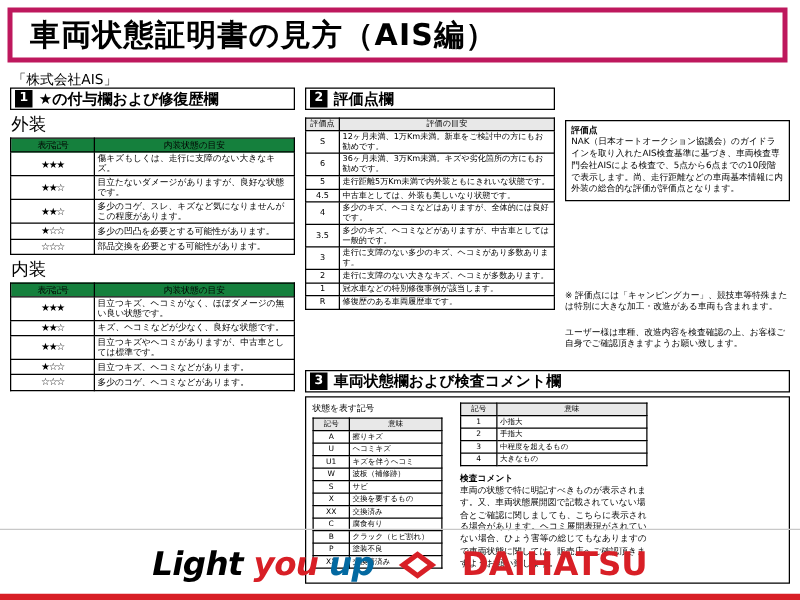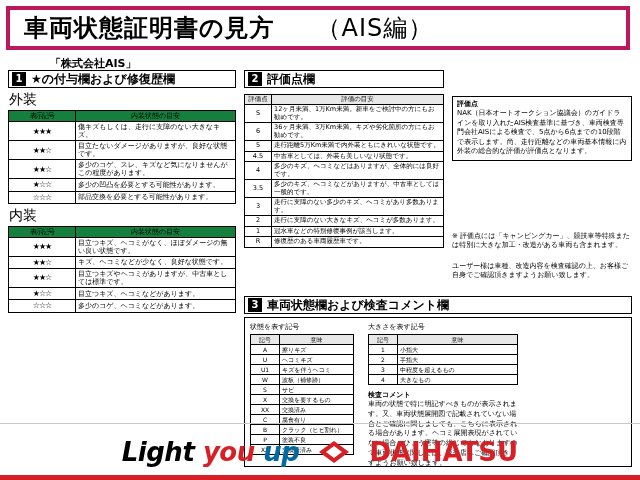--- a/index.html
+++ b/index.html
@@ -17,25 +17,25 @@
   .header{
     position:absolute;left:6px;top:6px;width:624px;height:44px;
     border:4px solid #be185d;box-sizing:border-box;
     display:flex;align-items:center;
   }
   .header-title{
     font-size:24px;font-weight:bold;letter-spacing:1px;
     margin-left:14px;
   }
   .header-sub{
-    font-size:24px;font-weight:normal;margin-left:42px;letter-spacing:1px;
+    font-size:24px;font-weight:bold;letter-spacing:1px;
   }
 
   .company{
-    position:absolute;left:10px;top:56px;font-size:11px;font-weight:bold;margin-left:40px;
+    position:absolute;left:10px;top:56px;font-size:11px;font-weight:normal;
   }
 
   
   .sec-num{
     display:inline-block;width:14px;height:14px;line-height:14px;
     background:#000;color:#fff;font-size:10px;text-align:center;
     font-weight:bold;vertical-align:middle;margin-right:5px;
   }
   .sec-title{
     font-size:12px;font-weight:bold;vertical-align:middle;
@@ -336,21 +336,20 @@
                   <td>塗装不良</td>
                 </tr>
             <tr>
                   <td class="sym-k">XX</td>
                   <td>交換済済み</td>
                 </tr>
           </tbody>
             </table>
         </div>
         <div class="b3-colwrap wide">
-          <div class="b3-colhdr">大きさを表す記号</div>
           <table class="sym">
             <tbody>
                 <tr>
               <th class="sym-k">記号</th>
               <th>意味</th>
             </tr>
             <tr>
                   <td class="sym-k">1</td>
                   <td>小指大</td>
                 </tr>

